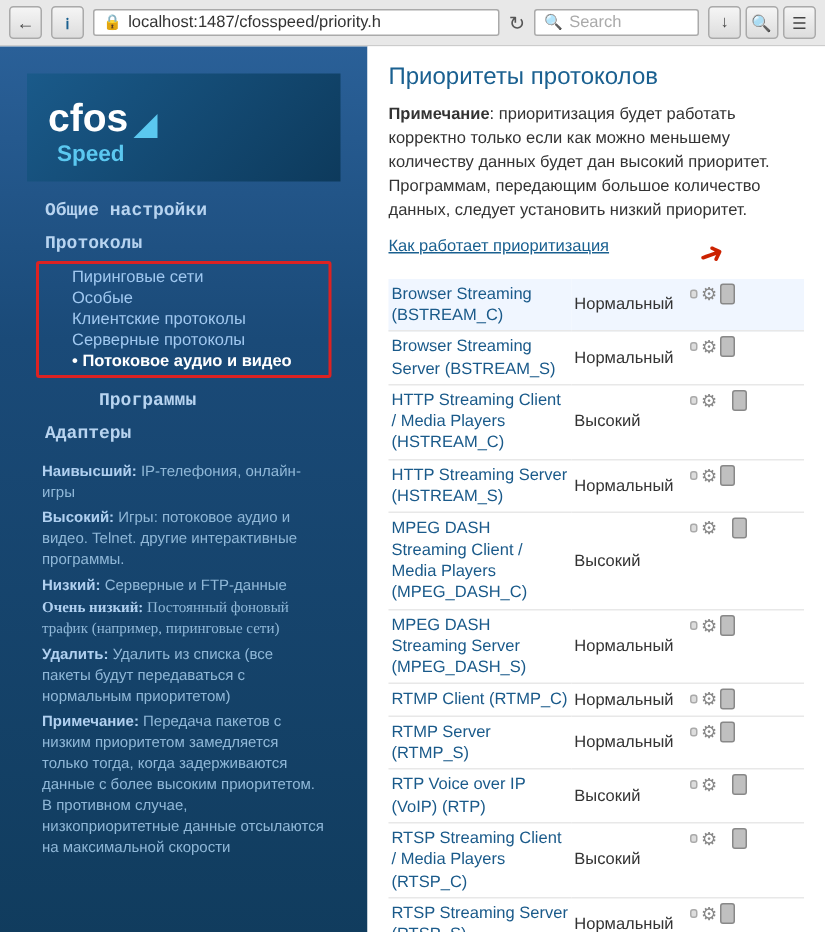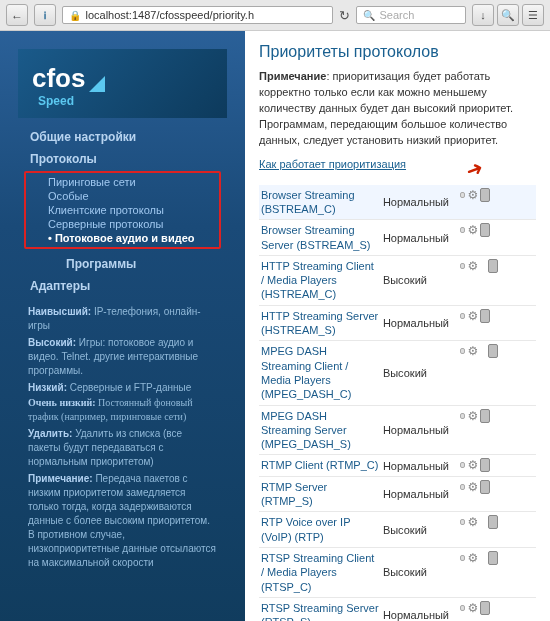--- a/index.html
+++ b/index.html
@@ -74,20 +74,21 @@
       padding: 14px 10px 10px 14px;
       background: linear-gradient(135deg, #1a5a8a, #0d3a5c);
     }
 
     .sidebar-nav { padding: 8px 0; }
     .sidebar-section {
       color: #b8d4f0;
       font-size: 12px;
       padding: 4px 12px;
       font-weight: bold;
+      font-family: Liberation Mono, monospace;
     }
     .sidebar-subitem {
       color: #a0c8f0;
       font-size: 11px;
       padding: 1px 22px;
       cursor: pointer;
     }
     .sidebar-subitem.active-bullet { color: white; font-weight: bold; }
     .sidebar-subitem.active-bullet::before { content: "• "; }
 
@@ -198,21 +199,21 @@
     <div class="tool-btn">☰</div>
   </div>
 </div>
 
 <div class="main-layout">
 
   <div class="sidebar">
     <div class="logo-area">
       <div>
         <span style="color:white; font-size:26px; font-weight:bold;">cfos</span><span style="display:inline-block; width:0; height:0; border-left:16px solid transparent; border-bottom:16px solid #5bc8f0; margin-left:4px; vertical-align:middle;"></span><br>
-        <span style="color:#5bc8f0; font-size:12px; font-weight:bold; margin-left:6px;">Speed</span>
+        <span style="color:#5bc8f0; font-size:15px; font-weight:bold; margin-left:6px;">Speed</span>
       </div>
     </div>
 
     <div class="sidebar-nav">
       <div class="sidebar-section">Общие настройки</div>
       <div class="sidebar-section">Протоколы</div>
 
       <div class="red-box-group">
         <div class="sidebar-subitem">Пиринговые сети</div>
         <div class="sidebar-subitem">Особые</div>

